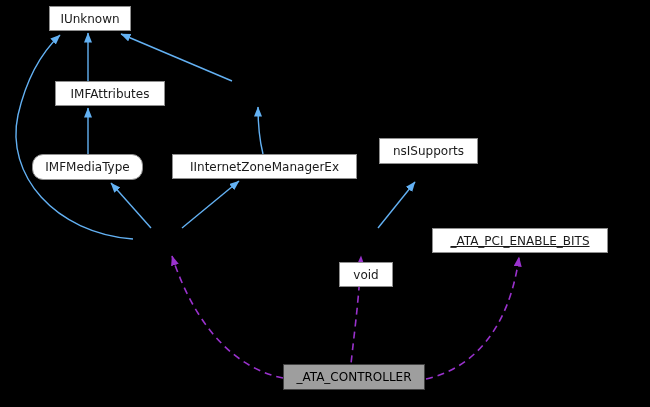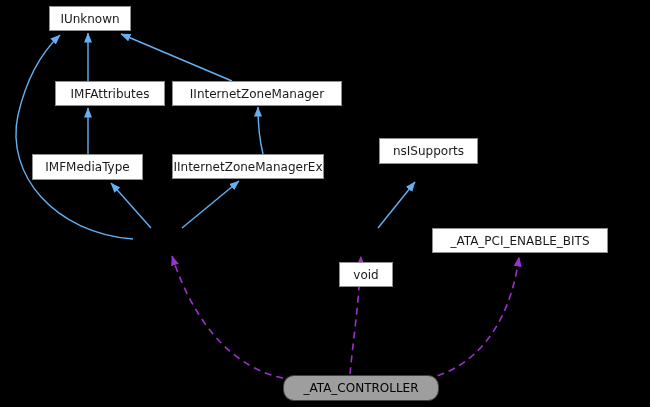--- a/index.html
+++ b/index.html
@@ -24,27 +24,27 @@
   }
   .node.highlight{
     background:#9e9e9e;
     border:1px solid #424242;
     color:#000;
   }
   
   #n-iunknown              {left:49px;  top:6px;   width:82px;  height:25px;text-align:center;}
   #n-imfattributes         {left:34px;  top:81px;  width:110px; height:25px;margin-left:21px;}
   #n-iinternetzonemanager  {left:172px; top:81px;  width:170px; height:25px;}
-  #n-imfmediatype          {left:32px;  top:154px; width:111px; height:26px;}
-  #n-iinternetzonemanagerex{left:172px; top:154px; width:152px; height:25px;}
+  #n-imfmediatype          {left:32px;  top:154px; width:111px; height:26px;border-radius:11px;}
+  #n-iinternetzonemanagerex{left:172px; top:154px; width:185px; height:25px;}
   #n-nsisupports           {left:379px; top:138px; width:99px;  height:26px;}
   #n-struct                {left:133px; top:228px; width:60px;  height:25px;}
   #n-void                  {left:339px; top:228px; width:54px;  height:25px;margin-top:34px;}
-  #n-atapcienablebits      {left:432px; top:228px; width:176px; height:25px;}
-  #n-atacontroller         {left:283px; top:375px; width:156px; height:26px;border-radius:11px;}
+  #n-atapcienablebits      {left:432px; top:228px; width:176px; height:25px;text-decoration:underline;}
+  #n-atacontroller         {left:283px; top:364px; width:142px; height:26px;}
   .blue-edge{stroke:#63b1f3;stroke-width:1.4;fill:none;}
   .purple-edge{stroke:#9a32cd;stroke-width:1.6;fill:none;stroke-dasharray:7,5;}
 </style>
 </head>
 <body>
 
 <div id="canvas">
 
   <svg id="edges" width="650" height="407" viewBox="0 0 650 407" xmlns="http://www.w3.org/2000/svg">
     <defs>
@@ -67,21 +67,20 @@
 
     <path class="purple-edge" d="M 283 378 C 238 369, 196 330, 172 256" marker-end="url(#ap)"></path>
     <path class="purple-edge" d="M 350 374 C 353 341, 359 303, 361 256" marker-end="url(#ap)"></path>
     <path class="purple-edge" d="M 426 379 C 471 369, 509 331, 519 257" marker-end="url(#ap)"></path>
   </svg>
 
   <div class="node" id="n-iunknown">IUnknown</div>
 
   <div class="node" id="n-imfattributes">IMFAttributes</div>
 
-  <div class="node" id="n-iinternetzonemanager">IInternetZoneManager</div>
 
   <div class="node" id="n-imfmediatype">IMFMediaType</div>
 
   <div class="node" id="n-iinternetzonemanagerex">IInternetZoneManagerEx</div>
 
   <div class="node" id="n-nsisupports">nsISupports</div>
 
 
   <div class="node" id="n-void">void</div>
 

